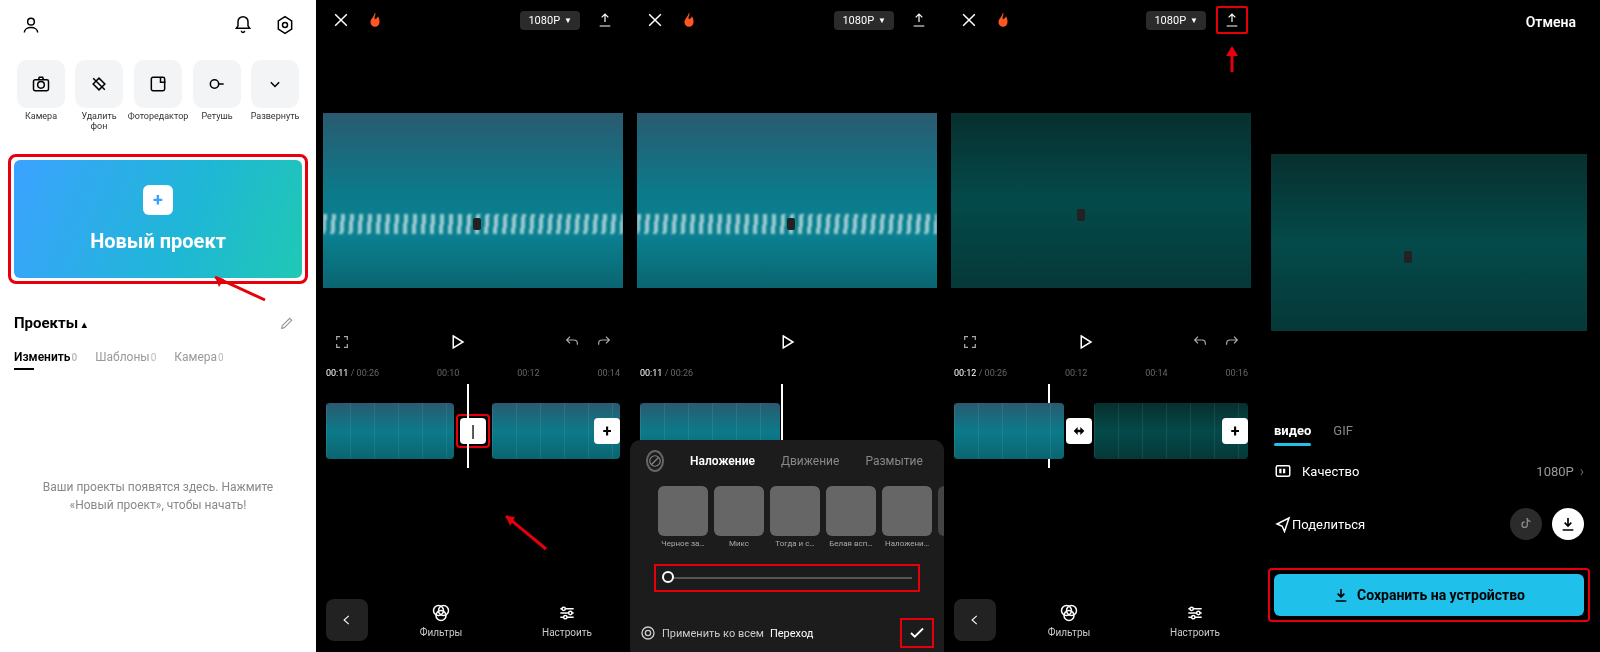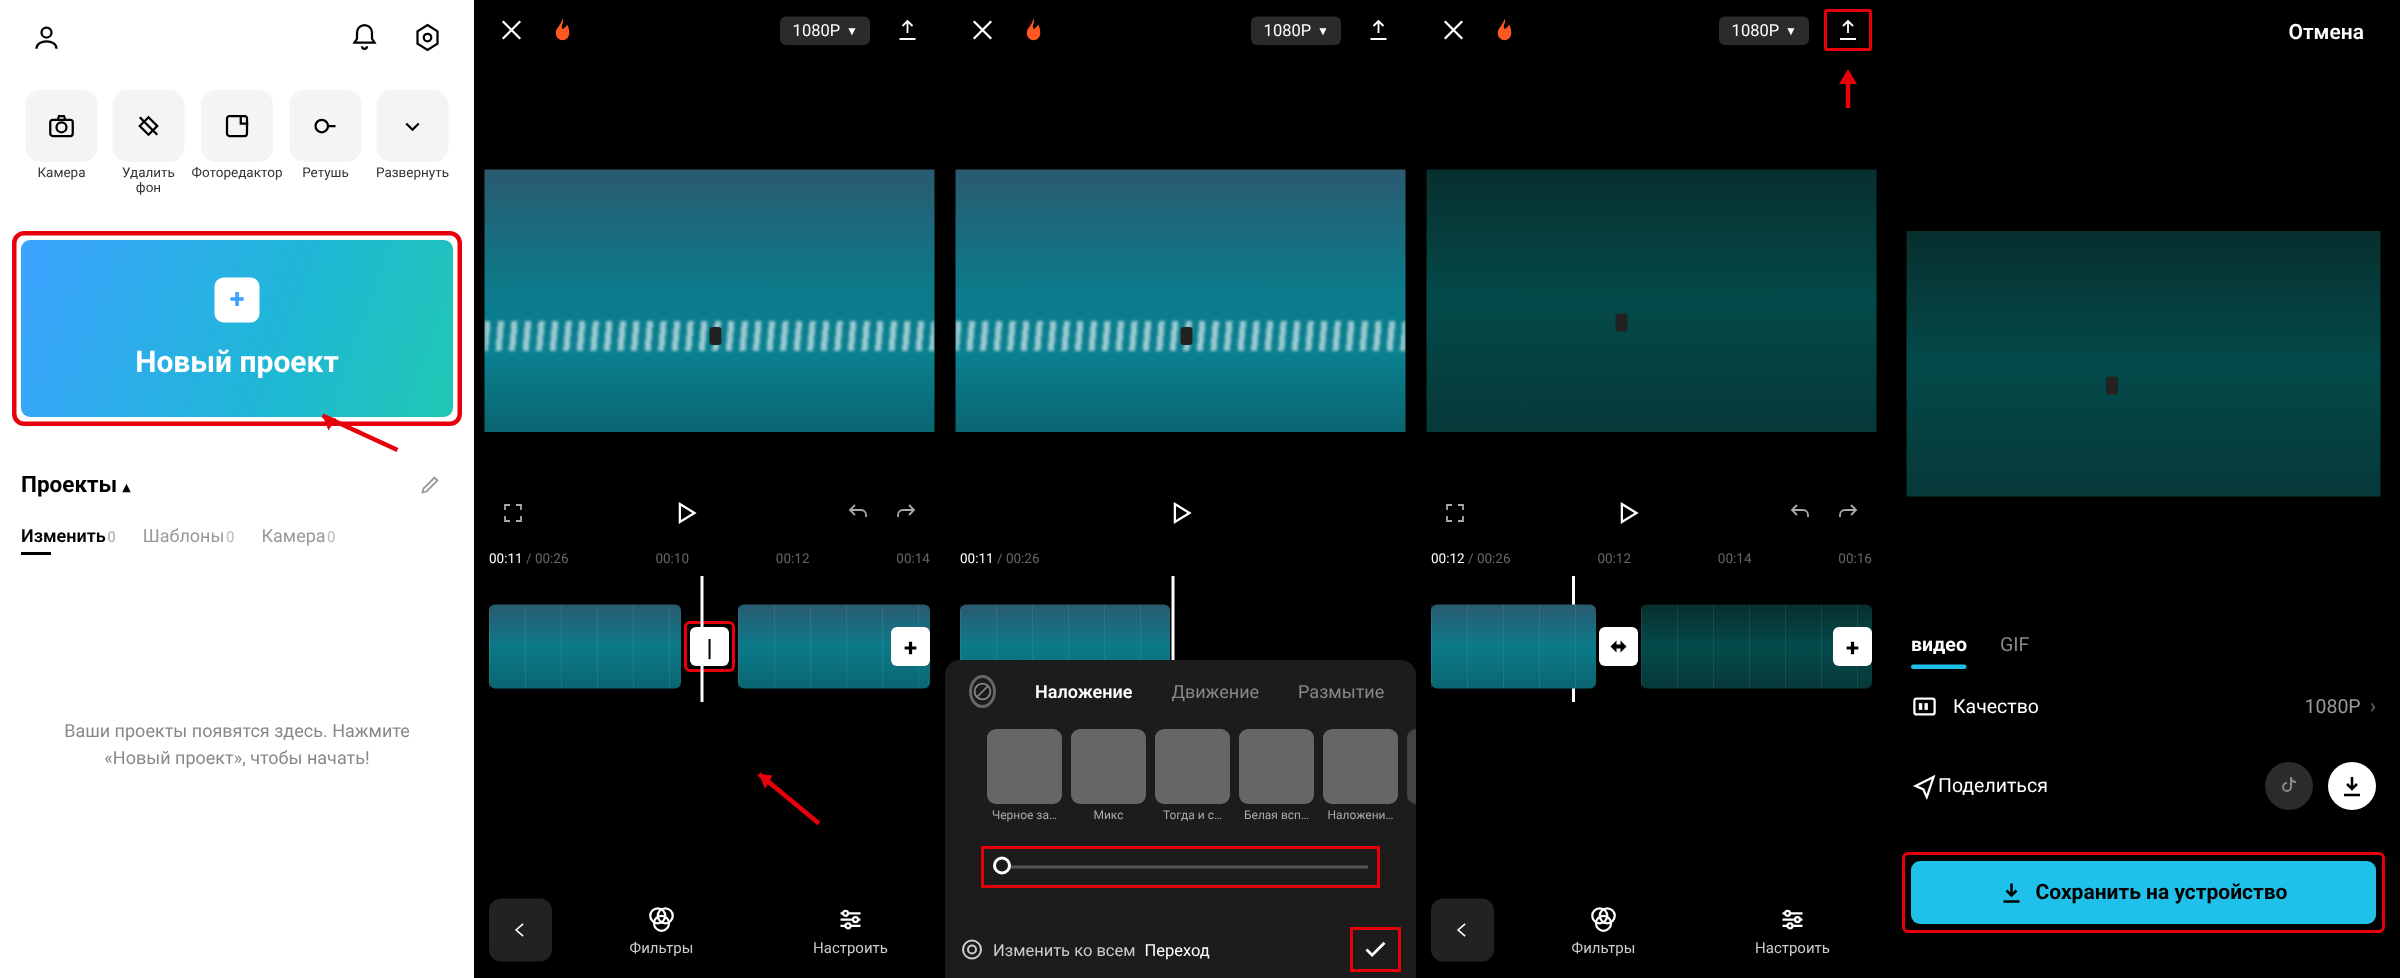--- a/index.html
+++ b/index.html
@@ -395,21 +395,21 @@
         </div>
     </div>
     <div class="apply-row">
       <div class="left">
         <div>
             <svg width="16" height="16" viewBox="0 0 24 24">
               <circle cx="12" cy="12" r="9" fill="none" stroke="#ccc" stroke-width="2"></circle>
               <circle cx="12" cy="12" r="4" fill="none" stroke="#ccc" stroke-width="2"></circle>
             </svg>
           </div>
-        <span>Изменить ко всем</span>
+        <span>Применить ко всем</span>
           <span style="color:#fff">Переход</span>
       </div>
       <div class="check-wrap">
         <div>
             <svg width="18" height="18" viewBox="0 0 24 24">
               <path d="M4 12l5 5L20 6" stroke="#fff" stroke-width="2.5" fill="none"></path>
             </svg>
           </div>
       </div>
     </div>

